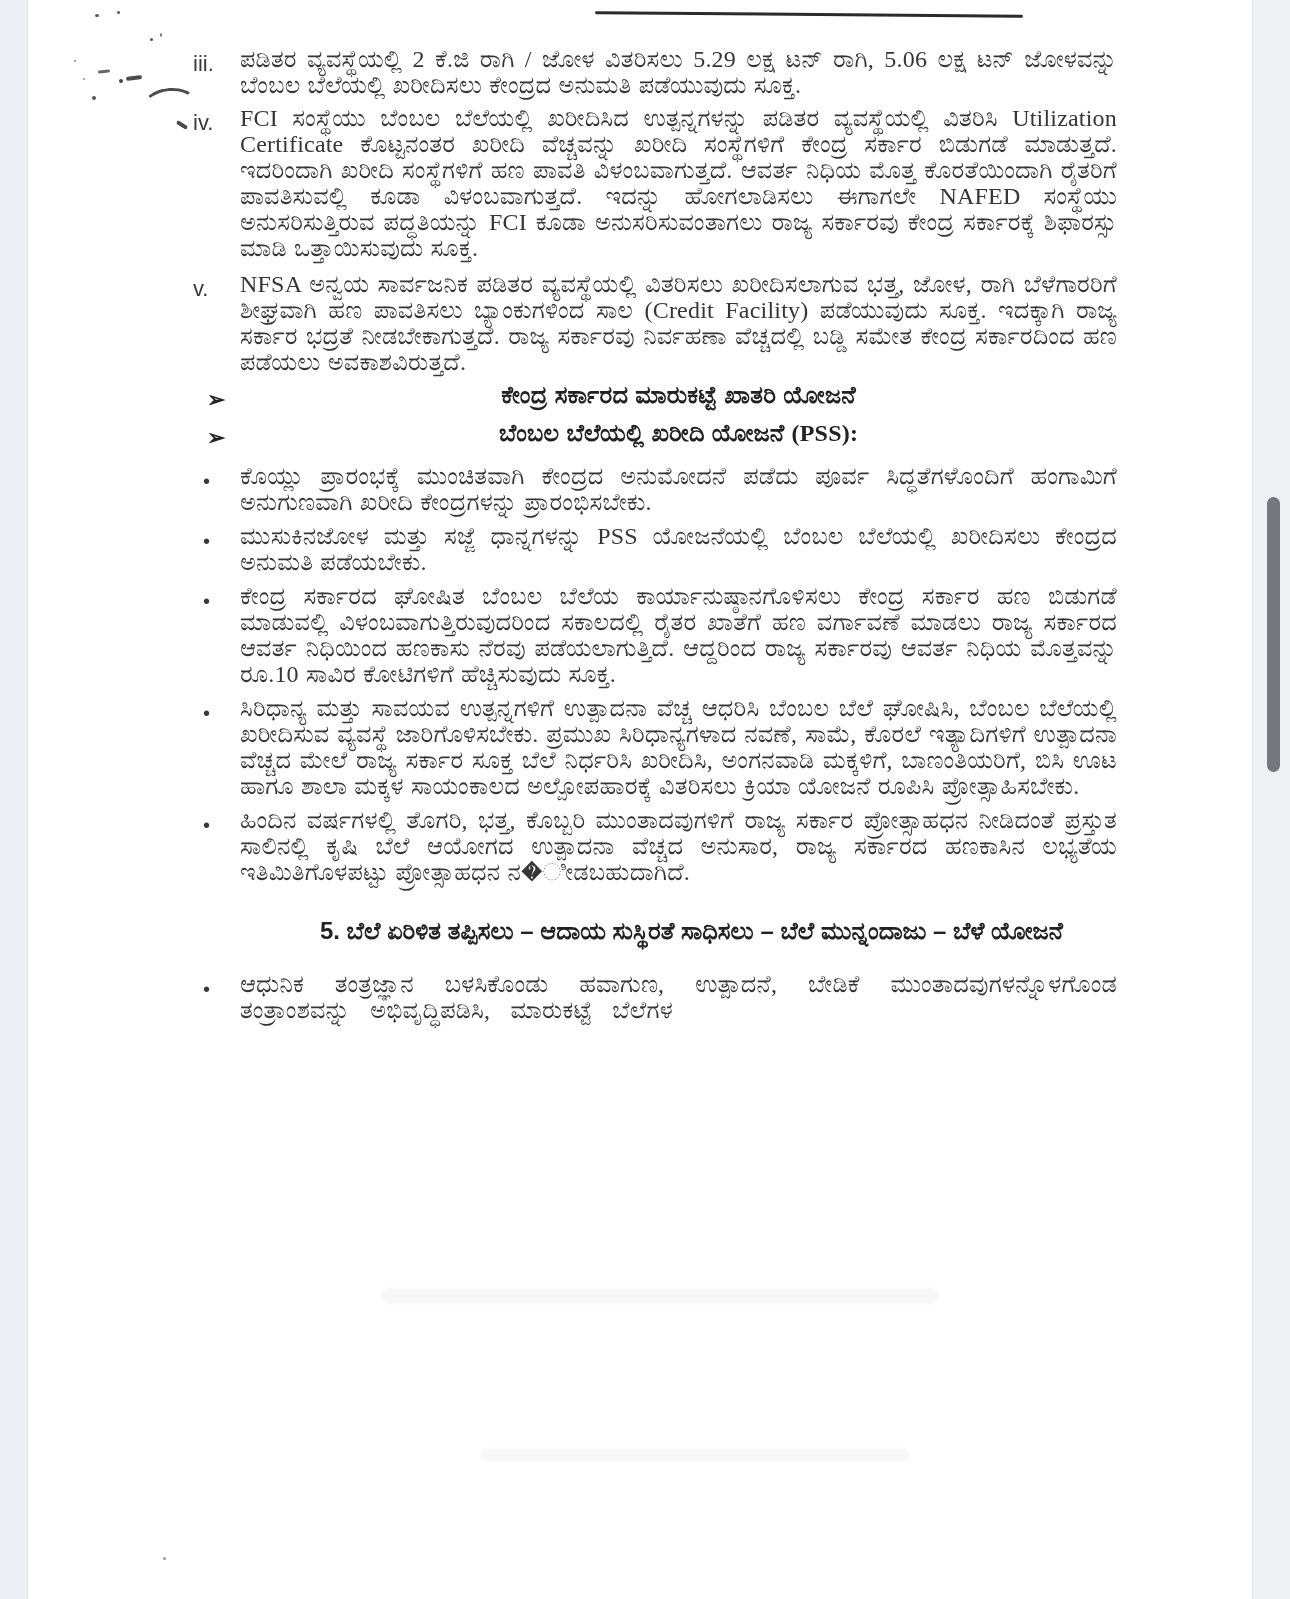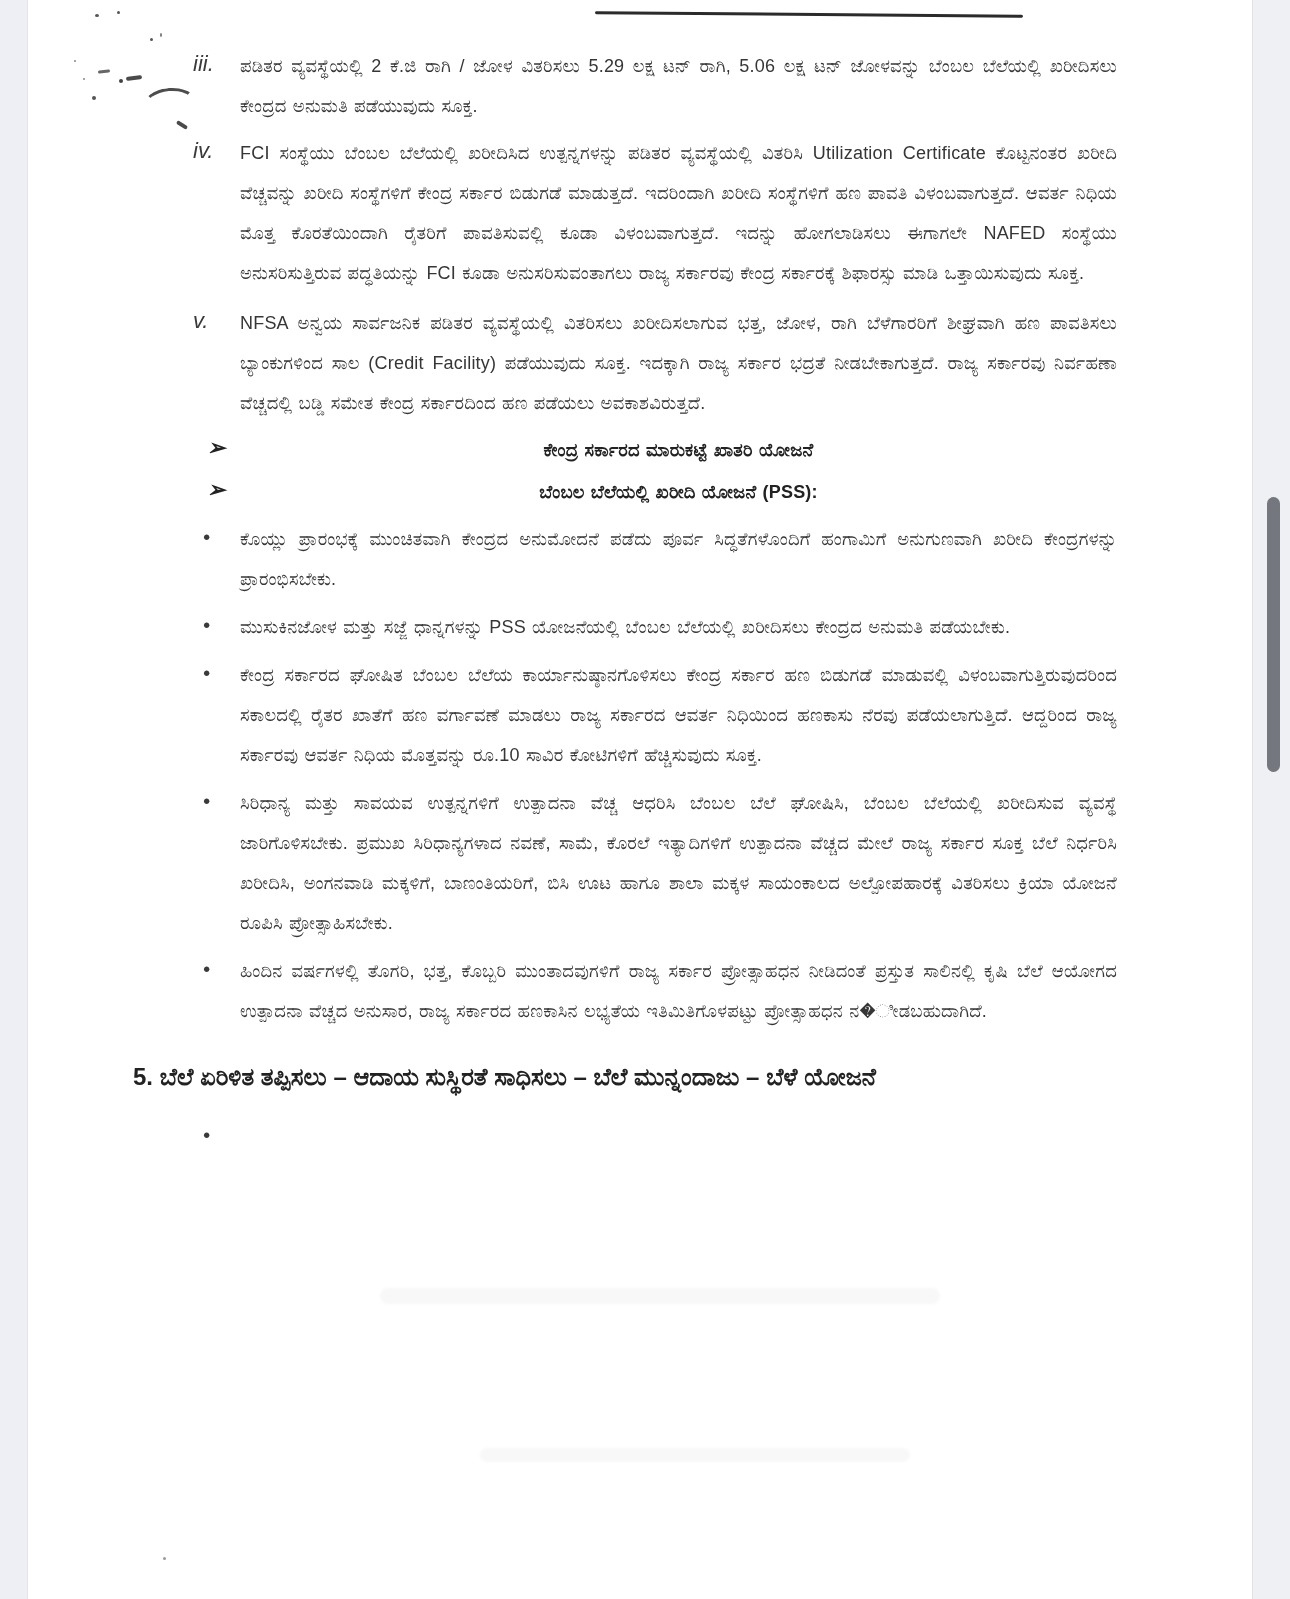--- a/index.html
+++ b/index.html
@@ -39,35 +39,35 @@
   .ghost{position:absolute;background:rgba(60,60,70,0.035);border-radius:9px;filter:blur(1px);}
 
   
   .content{
     position:absolute;left:133px;top:46px;width:984px;
     color:#343434;
   }
   .item{display:flex;margin-bottom:7px;}
   .marker{
     width:107px;box-sizing:border-box;flex:none;
-    font-size:22px;line-height:36px;color:#3a3a3a;font-style:italic;
+    font-size:22px;line-height:36px;color:#3a3a3a;
   }
   .roman .marker{padding-left:60px;}
   .arrowli .marker{padding-left:74px;font-weight:bold;color:#222;}
   .dotli .marker{padding-left:70px;font-size:20px;}
   .itext{
     flex:1;text-align:justify;
-    font-size:18px;line-height:40px;color:#363636;
-    letter-spacing:0.2px;word-spacing:1px;
+    font-size:24px;line-height:26px;color:#363636;
+    letter-spacing:0.2px;word-spacing:1px;font-family:Liberation Serif, serif;
   }
   .arrowli .itext{font-weight:bold;color:#222;text-align:center;}
   .heading{
     margin:26px 0 20px 0;width:930px;
     font-size:24px;line-height:40px;font-weight:bold;color:#222;
-    text-align:left;
+    text-align:right;
   }
 </style>
 </head>
 <body>
 
 <div class="screen">
 
   <div class="edge-band-left"></div>
   <div class="edge-band-right"></div>
   <div class="scrollbar-thumb"></div>
@@ -138,16 +138,17 @@
 
     <div class="item dotli" style="margin-top:8px;">
       <div class="marker">•</div>
       <div class="itext">ಹಿಂದಿನ ವರ್ಷಗಳಲ್ಲಿ ತೊಗರಿ, ಭತ್ತ, ಕೊಬ್ಬರಿ ಮುಂತಾದವುಗಳಿಗೆ ರಾಜ್ಯ ಸರ್ಕಾರ ಪ್ರೋತ್ಸಾಹಧನ ನೀಡಿದಂತೆ ಪ್ರಸ್ತುತ ಸಾಲಿನಲ್ಲಿ ಕೃಷಿ ಬೆಲೆ ಆಯೋಗದ ಉತ್ಪಾದನಾ ವೆಚ್ಚದ ಅನುಸಾರ, ರಾಜ್ಯ ಸರ್ಕಾರದ ಹಣಕಾಸಿನ ಲಭ್ಯತೆಯ ಇತಿಮಿತಿಗೊಳಪಟ್ಟು ಪ್ರೋತ್ಸಾಹಧನ ನ�ೀಡಬಹುದಾಗಿದೆ.</div>
     </div>
 
     <div class="heading">5. ಬೆಲೆ ಏರಿಳಿತ ತಪ್ಪಿಸಲು – ಆದಾಯ ಸುಸ್ಥಿರತೆ ಸಾಧಿಸಲು – ಬೆಲೆ ಮುನ್ನಂದಾಜು – ಬೆಳೆ ಯೋಜನೆ</div>
 
     <div class="item dotli">
       <div class="marker">•</div>
+      <div class="itext" style="word-spacing:14px;">ಆಧುನಿಕ ತಂತ್ರಜ್ಞಾನ ಬಳಸಿಕೊಂಡು ಹವಾಗುಣ, ಉತ್ಪಾದನೆ, ಬೇಡಿಕೆ ಮುಂತಾದವುಗಳನ್ನೊಳಗೊಂಡ ತಂತ್ರಾಂಶವನ್ನು ಅಭಿವೃದ್ಧಿಪಡಿಸಿ, ಮಾರುಕಟ್ಟೆ ಬೆಲೆಗಳ</div>
     </div>
 
   </div>
 </div>
 
 </body></html>

